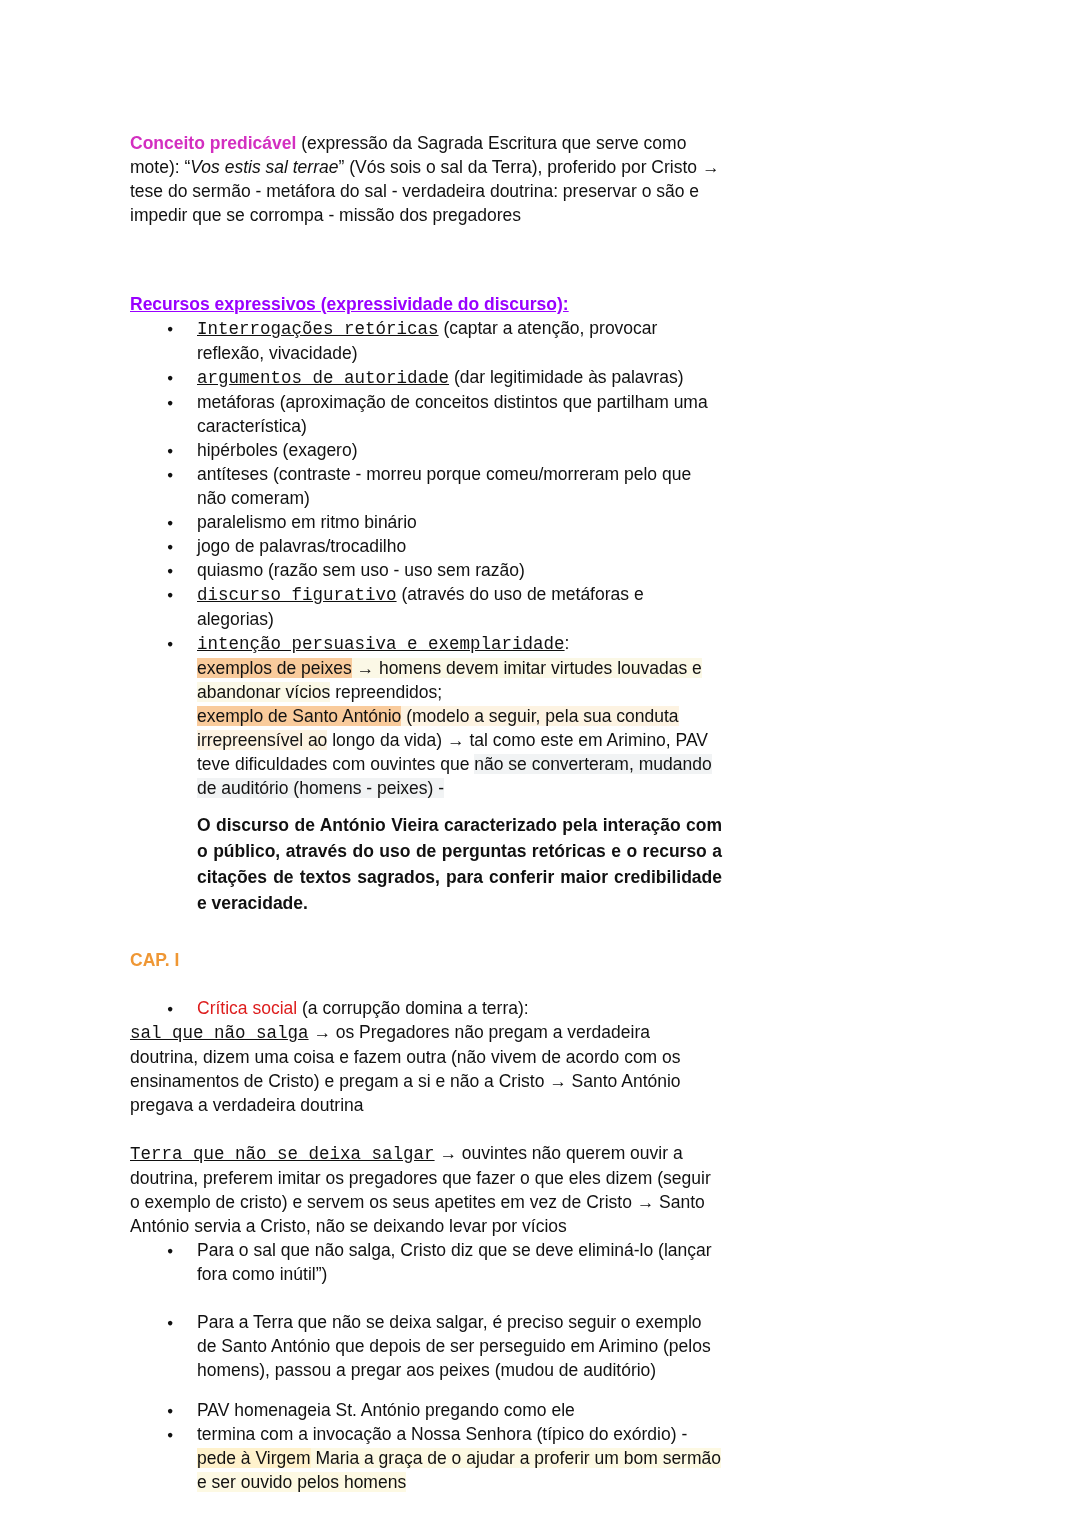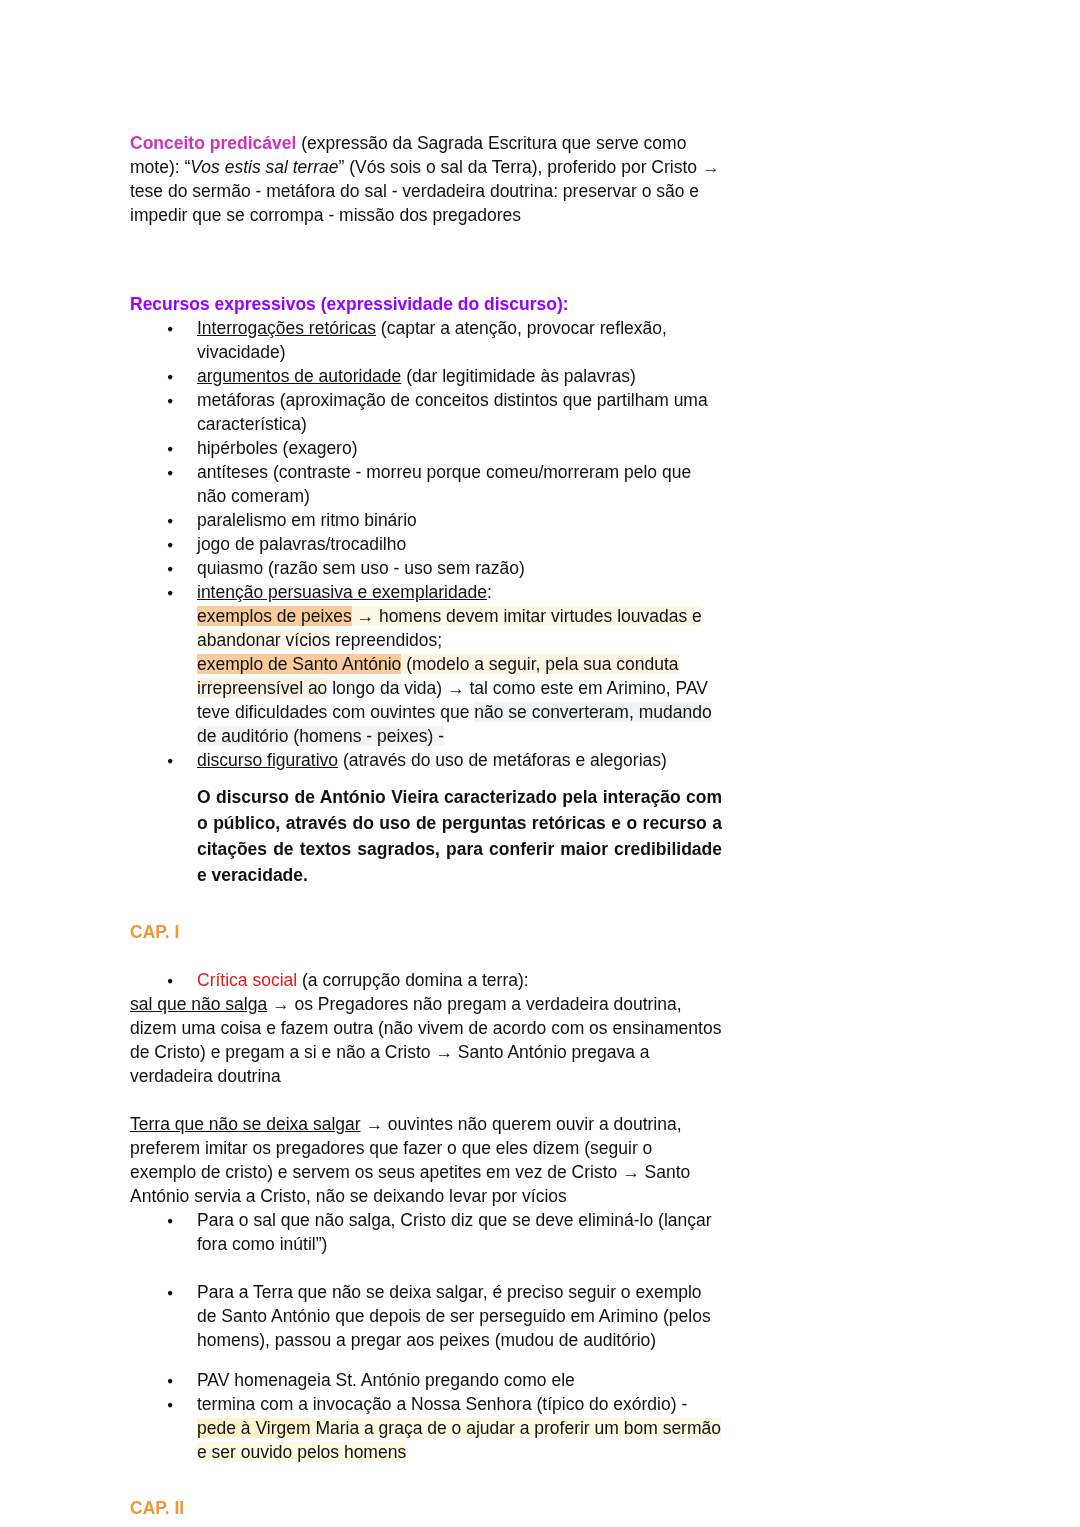--- a/index.html
+++ b/index.html
@@ -12,25 +12,25 @@
   }
   body {
     width: 1080px; min-height: 1527px;
     color: var(--text);
     font-family: "Liberation Sans", "DejaVu Sans", sans-serif;
     font-size: 17.5px; line-height: 24px;
   }
   .page { width: 857px; min-height: 1527px; padding: 131px 135px 100px 130px; background: #ffffff; }
   p { margin: 0; }
   .magenta { color: var(--magenta); font-weight: 700; }
-  .purple  { color: var(--purple);  font-weight: 700; }
+  .purple  { color: var(--purple);  font-weight: 700; text-decoration: underline; }
   .red     { color: var(--red);     font-weight: 400; }
   .cap-heading { color: var(--orange); font-weight: 700; margin-top: 32px; }
   .italic { font-style: italic; }
-  .u { text-decoration: underline; }
+  .u { text-decoration: underline; font-family: Liberation Mono, monospace; }
   .hl-orange     { background-color: var(--hl-orange); }
   .hl-cream      { background-color: var(--hl-cream); }
   .hl-pale       { background-color: var(--hl-pale); }
   .hl-yellow     { background-color: var(--hl-yellow); }
   .hl-paleyellow { background-color: var(--hl-paleyellow); }
   .hl-gray       { background-color: var(--hl-gray); }
   .intro { margin-bottom: 65px; }
   ul.bullets { list-style: none; margin: 0; padding: 0; }
   ul.bullets > li { position: relative; padding-left: 67px; }
   ul.bullets > li::before {
@@ -56,26 +56,26 @@
 
   <ul class="bullets">
     <li><span class="u">Interrogações retóricas</span><span> (captar a atenção, provocar reflexão, vivacidade)</span></li>
     <li><span class="u">argumentos de autoridade</span><span> (dar legitimidade às palavras)</span></li>
     <li><span>metáforas (aproximação de conceitos distintos que partilham uma característica)</span></li>
     <li><span>hipérboles (exagero)</span></li>
     <li><span>antíteses (contraste - morreu porque comeu/morreram pelo que não comeram)</span></li>
     <li><span>paralelismo em ritmo binário</span></li>
     <li><span>jogo de palavras/trocadilho</span></li>
     <li><span>quiasmo (razão sem uso - uso sem razão)</span></li>
+    <li><span class="u">discurso figurativo</span><span> (através do uso de metáforas e alegorias)</span></li>
     <li>
       <span class="u">intenção persuasiva e exemplaridade</span><span>:</span>
       <div><span class="hl-orange">exemplos de peixes</span><span class="hl-pale"> → homens devem imitar virtudes louvadas e abandonar vícios</span><span> repreendidos;</span></div>
       <div><span class="hl-orange">exemplo de Santo António</span><span class="hl-cream"> (modelo a seguir, pela sua conduta irrepreensível ao</span><span> longo da vida) → tal como este em Arimino, PAV teve dificuldades com ouvintes que </span><span class="hl-gray">não se converteram, mudando de auditório (homens - peixes) -</span></div>
     </li>
-    <li><span class="u">discurso figurativo</span><span> (através do uso de metáforas e alegorias)</span></li>
   </ul>
 
   <p class="summary">O discurso de António Vieira caracterizado pela interação com o público, através do uso de perguntas retóricas e o recurso a citações de textos sagrados, para conferir maior credibilidade e veracidade.</p>
 
   <p class="cap-heading">CAP. I</p>
 
   <ul class="bullets mt20">
     <li class="mt24"><span class="red">Crítica social</span><span> (a corrupção domina a terra):</span></li>
   </ul>
 

